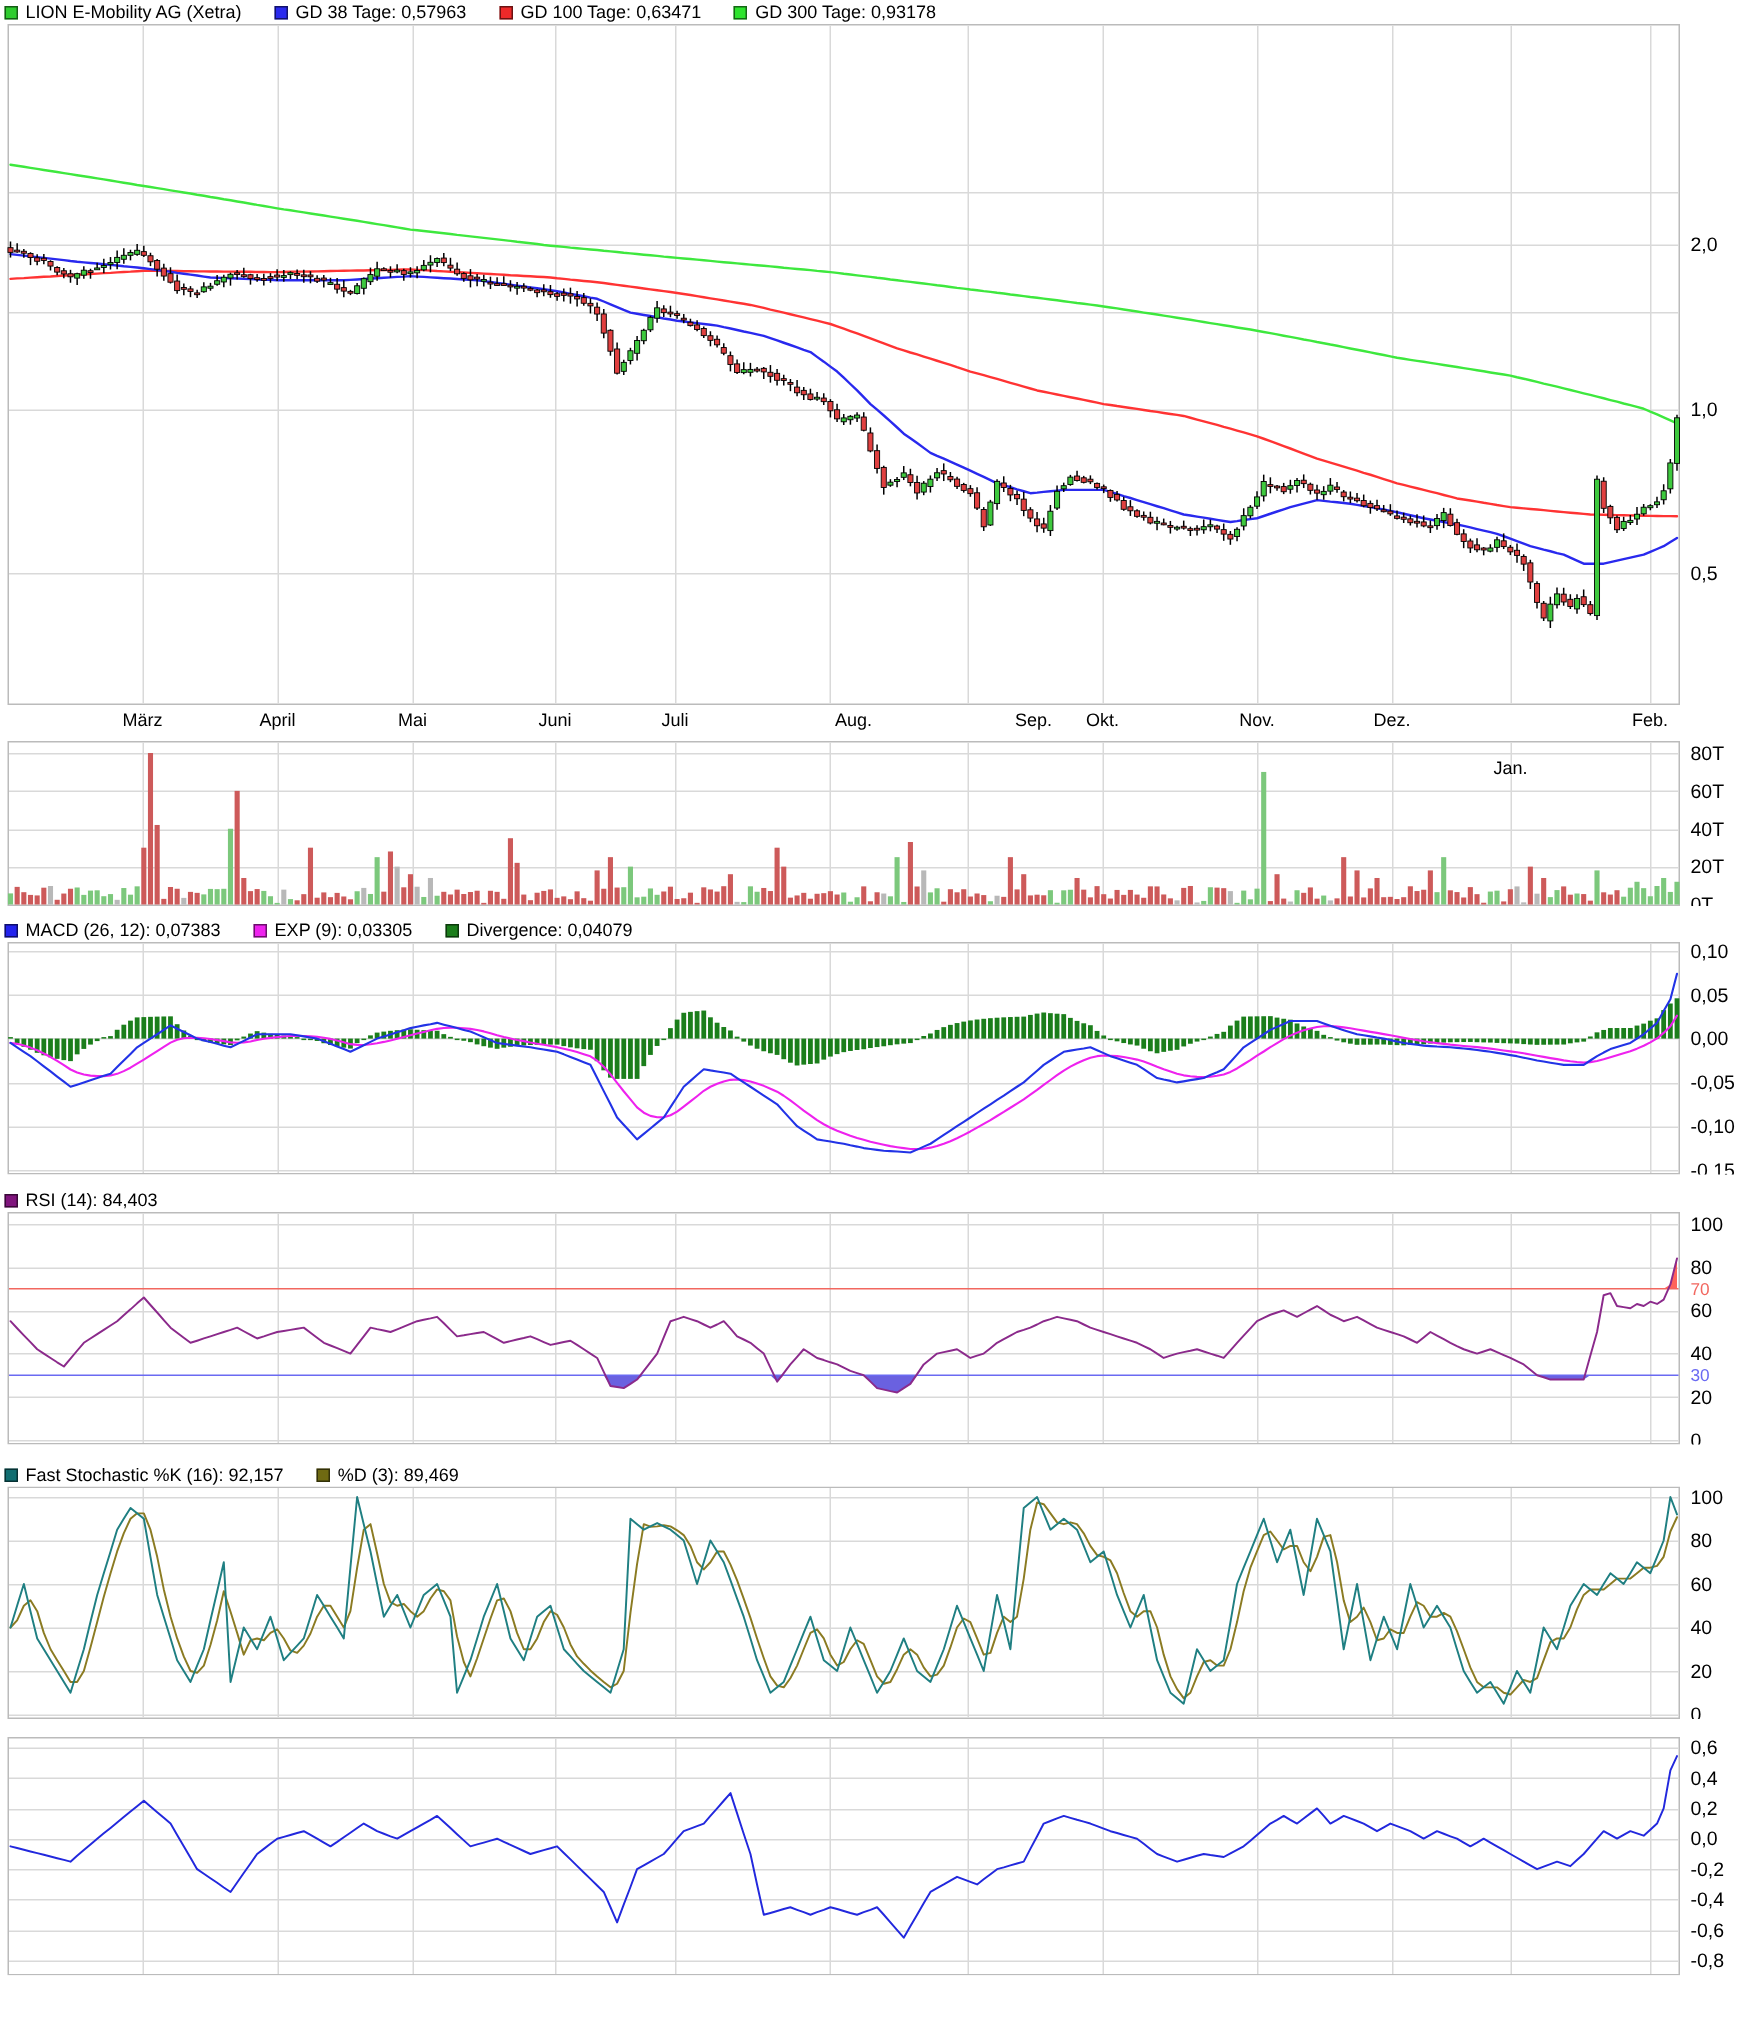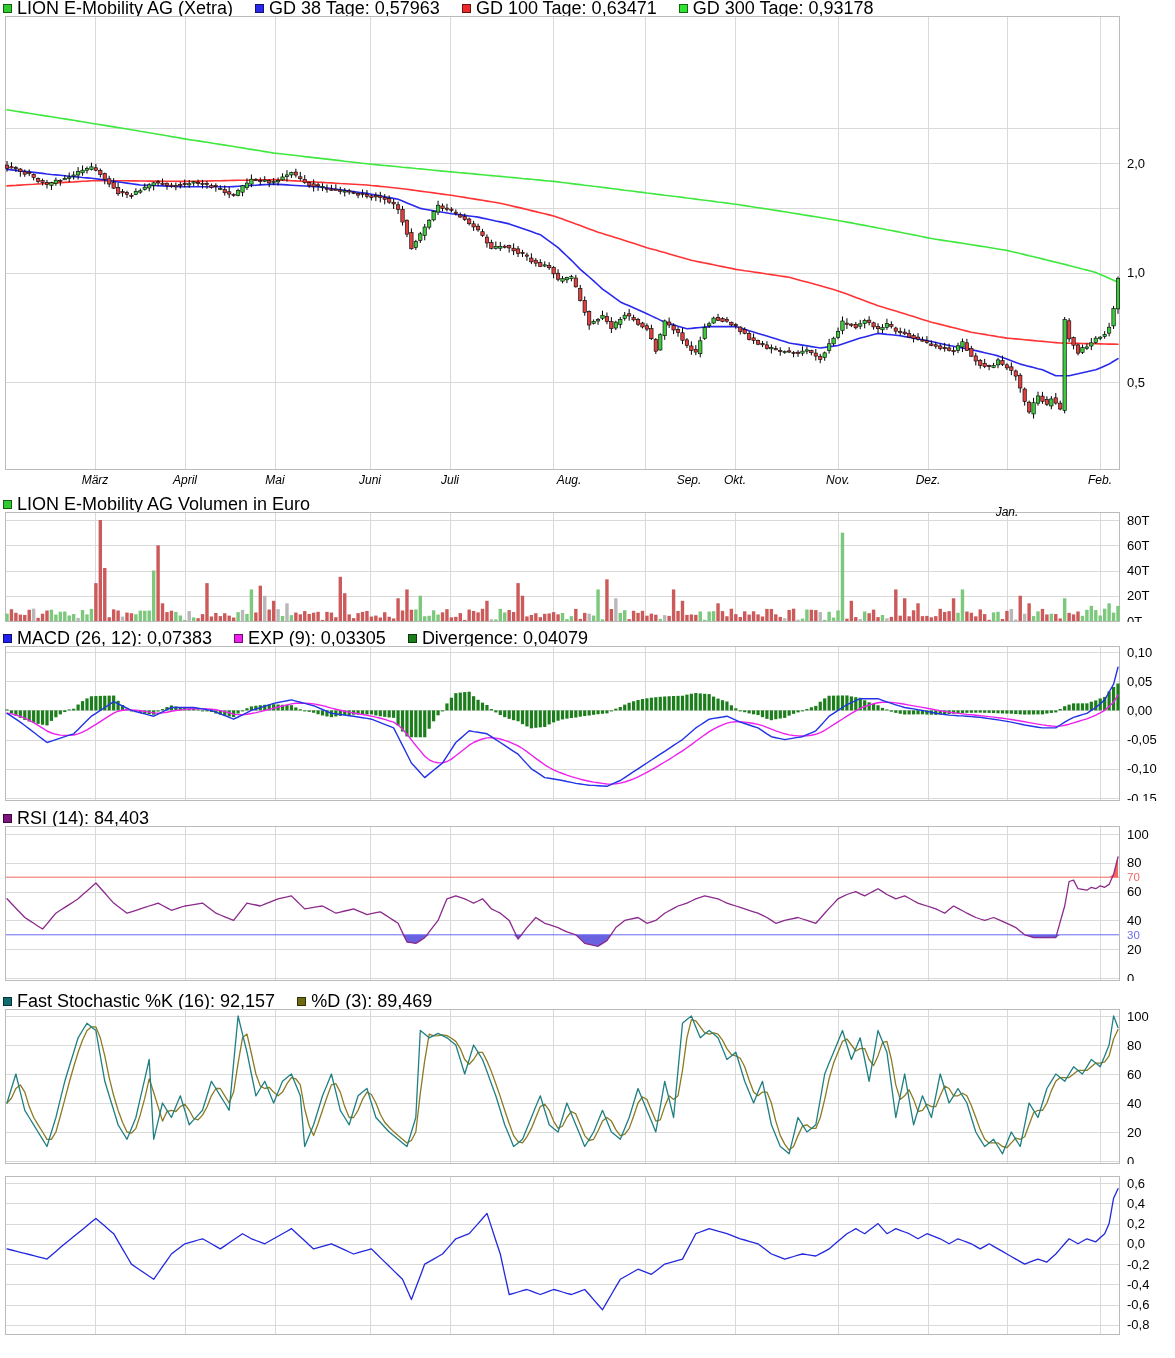--- a/index.html
+++ b/index.html
@@ -1,22 +1,22 @@
 <!DOCTYPE html>
 <html><head>
 <meta charset="utf-8">
 <style>
   html,body{margin:0;padding:0;background:#ffffff;}
   body{font-family:"Liberation Sans", sans-serif; color:#000; width:1175px;}
   .page{width:1175px;}
   .hdr{display:flex;align-items:center;height:16px;padding-left:3px;box-sizing:border-box;}
   .hdr .li{display:flex;align-items:center;margin-right:22px;white-space:nowrap;}
   .hdr .sq{display:inline-block;width:9px;height:9px;margin-right:5px;border:1px solid rgba(0,0,0,.55);box-sizing:border-box;}
-  .hdr .lt{font-size:18px;line-height:14px;}
-  .xlabels{position:relative;height:24px;font-style:italic;}
+  .hdr .lt{font-size:12px;line-height:14px;}
+  .xlabels{position:relative;height:24px;}
   .xlabels span{position:absolute;top:3px;transform:translateX(-50%);font-size:12px;}
   .sp8{height:8px;} .sp9{height:9px;} .sp12{height:12px;}
   .h18{height:18px;display:flex;align-items:flex-end;padding-bottom:1px;}
   svg{display:block;}
 </style>
 </head>
 <body>
 
 <div class="page">
 
@@ -574,26 +574,20 @@
       <span style="left: 450px;">Juli</span>
       <span style="left: 553px; margin-left: 16px;">Aug.</span>
       <span style="left: 645px; margin-left: 44px;">Sep.</span>
       <span style="left: 735px;">Okt.</span>
       <span style="left: 838px;">Nov.</span>
       <span style="left: 928px;">Dez.</span>
       <span style="left: 1007px; margin-top: 32px;">Jan.</span>
       <span style="left: 1100px;">Feb.</span>
     </div>
 
-  <div class="hdr h18">
-    <span class="li">
-        <i class="sq" style="background: rgb(46, 204, 46);"></i>
-        <span class="lt">LION E-Mobility AG Volumen in Euro</span>
-      </span>
-  </div>
   <svg id="svg-volume" width="1175" height="110">
       <rect x="5.5" y="0.5" width="1114" height="109" fill="#ffffff" stroke="#bbbbbb" stroke-width="1"></rect>
       <line x1="95.5" y1="1" x2="95.5" y2="109" stroke="#d9d9d9" stroke-width="1"></line>
       <line x1="185.5" y1="1" x2="185.5" y2="109" stroke="#d9d9d9" stroke-width="1"></line>
       <line x1="275.5" y1="1" x2="275.5" y2="109" stroke="#d9d9d9" stroke-width="1"></line>
       <line x1="370.5" y1="1" x2="370.5" y2="109" stroke="#d9d9d9" stroke-width="1"></line>
       <line x1="450.5" y1="1" x2="450.5" y2="109" stroke="#d9d9d9" stroke-width="1"></line>
       <line x1="553.5" y1="1" x2="553.5" y2="109" stroke="#d9d9d9" stroke-width="1"></line>
       <line x1="645.5" y1="1" x2="645.5" y2="109" stroke="#d9d9d9" stroke-width="1"></line>
       <line x1="735.5" y1="1" x2="735.5" y2="109" stroke="#d9d9d9" stroke-width="1"></line>

